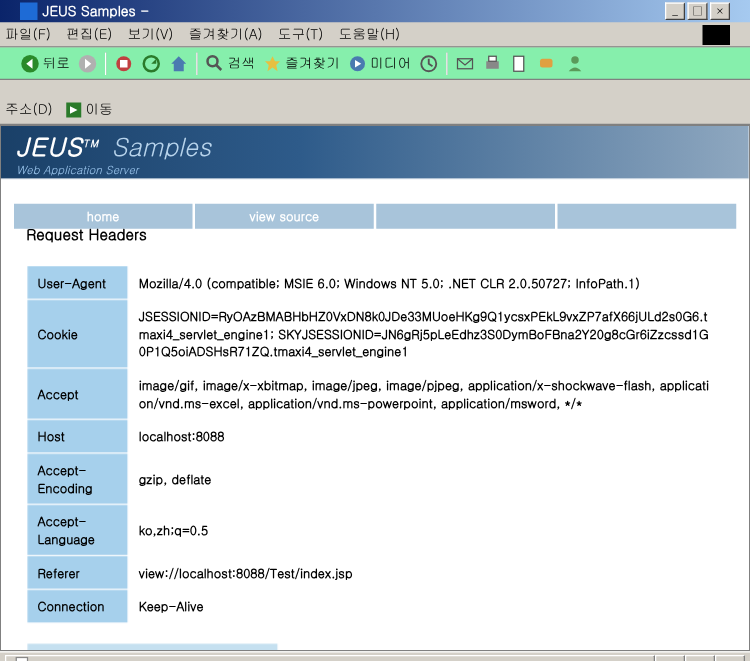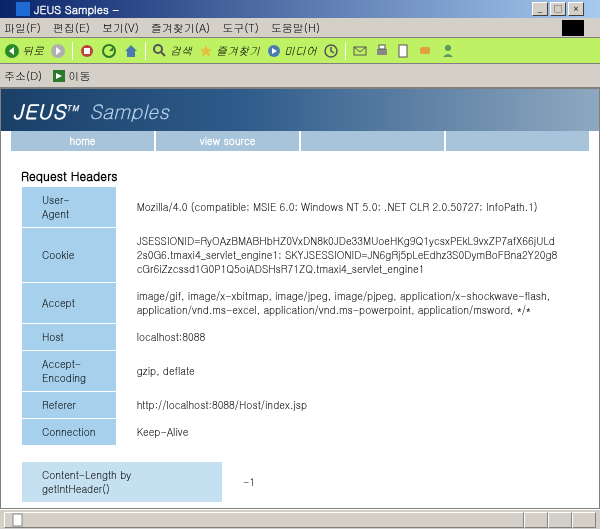--- a/index.html
+++ b/index.html
@@ -4,40 +4,40 @@
 <style>
   * { box-sizing: border-box; margin: 0; padding: 0; }
   body { font-family: "Gulim", "Dotum", Arial, sans-serif; font-size: 11px; background: #d4d0c8; width: 600px; height: 529px; overflow: hidden; }
   .titlebar { background: linear-gradient(to right, #0a246a, #a6caf0); color: #fff; height: 18px; display: flex; align-items: center; padding: 0 16px; }
   .titlebar .icon { width: 14px; height: 14px; background: #1e6bd6; margin-right: 4px; display: inline-block; }
   .titlebar .title { flex: 1; font-size: 11px; font-weight: bold; }
   .titlebar .winbtn { width: 16px; height: 14px; background: #d4d0c8; border: 1px solid #fff; border-right-color: #404040; border-bottom-color: #404040; margin-left: 2px; font-size: 9px; text-align: center; line-height: 12px; color: #000; cursor: default; }
   .menubar { background: #d4d0c8; height: 20px; display: flex; align-items: center; padding: 0 4px; border-bottom: 1px solid #808080; }
   .menubar span { margin-right: 12px; cursor: default; }
   .brandicon { margin-left: auto; width: 22px; height: 16px; background: #000; color: #fff; font-size: 8px; text-align: center; line-height: 16px; }
-  .toolbar { background: #bef264; height: 26px; display: flex; align-items: center; padding: 0 4px; border-bottom: 1px solid #808080; gap: 6px; font-style: italic; }
+  .toolbar { background: #86efac; height: 26px; display: flex; align-items: center; padding: 0 16px; border-bottom: 1px solid #808080; gap: 6px; }
   .tbtn { display: flex; align-items: center; gap: 2px; cursor: default; font-size: 11px; }
   .tbtn svg { width: 16px; height: 16px; }
   .sep { width: 1px; height: 18px; background: #808080; border-right: 1px solid #fff; }
-  .addrbar { background: #d4d0c8; height: 24px; display: flex; align-items: center; padding: 0 4px; border-bottom: 1px solid #808080; }
+  .addrbar { background: #d4d0c8; height: 24px; display: flex; align-items: center; padding: 0 4px; border-bottom: 1px solid #808080; margin-top: 12px; }
   .addrbar .label { margin-right: 4px; }
   .addrbar input { flex: 1; height: 18px; border: 1px solid #808080; border-right-color: #fff; border-bottom-color: #fff; background: #fff; font-size: 11px; padding: 0 4px; }
   .addrbar .go { margin-left: 6px; display: flex; align-items: center; gap: 2px; cursor: default; }
   .content { background: #fff; height: 421px; overflow: auto; border: 1px solid #808080; }
   .banner { background: linear-gradient(to right, #1a4068, #2e5b8a 40%, #8fa8c0); height: 42px; display: flex; align-items: center; padding: 0 12px; }
   .banner .logo { color: #fff; font-size: 20px; font-weight: bold; font-style: italic; letter-spacing: 1px; }
   .banner .logo .tm { font-size: 8px; vertical-align: super; }
   .banner .sub { color: #9ec8f0; font-size: 9px; display: block; margin-top: -2px; font-style: italic; }
   .banner .samples { color: #b8d4ec; font-size: 20px; font-style: italic; margin-left: 6px; text-align: center; }
-  .tabstrip { background: #fff; height: 26px; display: flex; padding: 0 10px 0 10px; gap: 2px; }
+  .tabstrip { background: #fff; height: 26px; display: flex; padding: 20px 10px 0 10px; gap: 2px; }
   .tab { background: #a8c4da; color: #fff; font-size: 10px; font-weight: bold; height: 20px; flex: 1; display: flex; align-items: center; justify-content: center; cursor: default; }
   .pagebody { padding: 10px 20px; }
-  .pagebody h3 { font-size: 12px; margin-bottom: 2px; }
+  .pagebody h3 { font-size: 12px; margin-bottom: 16px; }
   table.hdr { width: 100%; border-collapse: separate; border-spacing: 1px; background: #fff; font-size: 10px; }
-  table.hdr td { padding: 6px 20px; vertical-align: middle; background: #e8f2fa; }
+  table.hdr td { padding: 6px 8px; vertical-align: middle; background: #e8f2fa; font-weight: bold; }
   table.hdr td.key { background: #a6d0ec; width: 80px; font-size: 10px; }
   table.hdr td.val { background: #fff; word-break: break-all; }
   table.extra td.key2 { background: #c5e0f0; font-size: 10px; width: 200px; }
   .statusbar { background: #d4d0c8; height: 20px; display: flex; align-items: center; padding: 0 4px; border-top: 1px solid #fff; font-size: 11px; }
   .statusbar .cell { border: 1px solid #808080; border-top-color: #fff; border-left-color: #fff; height: 16px; padding: 0 6px; display: flex; align-items: center; }
   .statusbar .cell.first { flex: 1; }
   .statusbar .globe { width: 12px; height: 12px; border-radius: 50%; background: radial-gradient(circle at 30% 30%, #7ec0ee, #1e6bd6); margin-right: 4px; display: inline-block; }
 </style>
 </head>
 <body>
@@ -159,20 +159,21 @@
       </svg>
     <span>이동</span>
   </span>
 </div>
 
 <div class="content">
   <div class="banner">
     <div>
       <span class="logo"><span>JEUS</span><span class="tm">TM</span></span>
       <span class="samples">Samples</span>
+      <span class="sub">Web Application Server</span>
     </div>
   </div>
   <div class="tabstrip">
     <div class="tab">home</div>
     <div class="tab">view source</div>
     <div class="tab"></div>
     <div class="tab"></div>
   </div>
   <div class="pagebody">
     <h3>Request Headers</h3>
@@ -192,22 +193,26 @@
           </tr>
           <tr>
             <td class="key">Host</td>
             <td class="val">localhost:8088</td>
           </tr>
           <tr>
             <td class="key">Accept-Encoding</td>
             <td class="val">gzip, deflate</td>
           </tr>
           <tr>
+            <td class="key">Accept-Language</td>
+            <td class="val">ko,zh;q=0.5</td>
+          </tr>
+          <tr>
             <td class="key">Referer</td>
-            <td class="val">http://localhost:8088/Host/index.jsp</td>
+            <td class="val">view://localhost:8088/Test/index.jsp</td>
           </tr>
           <tr>
             <td class="key">Connection</td>
             <td class="val">Keep-Alive</td>
           </tr>
         </tbody>
     </table>
     <br>
     <table class="hdr extra">
       <tbody id="extra-body">

